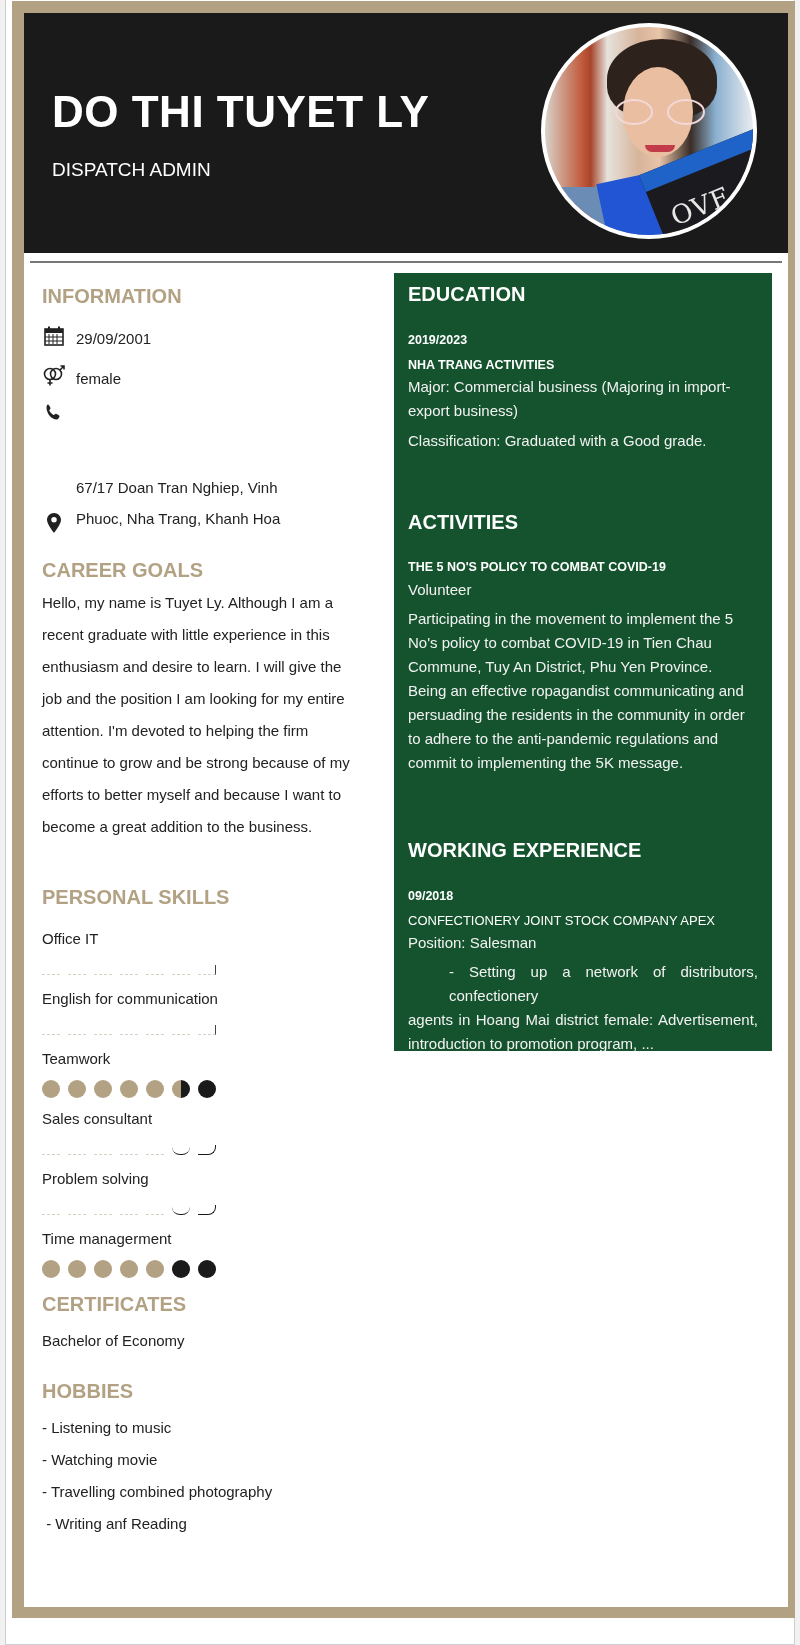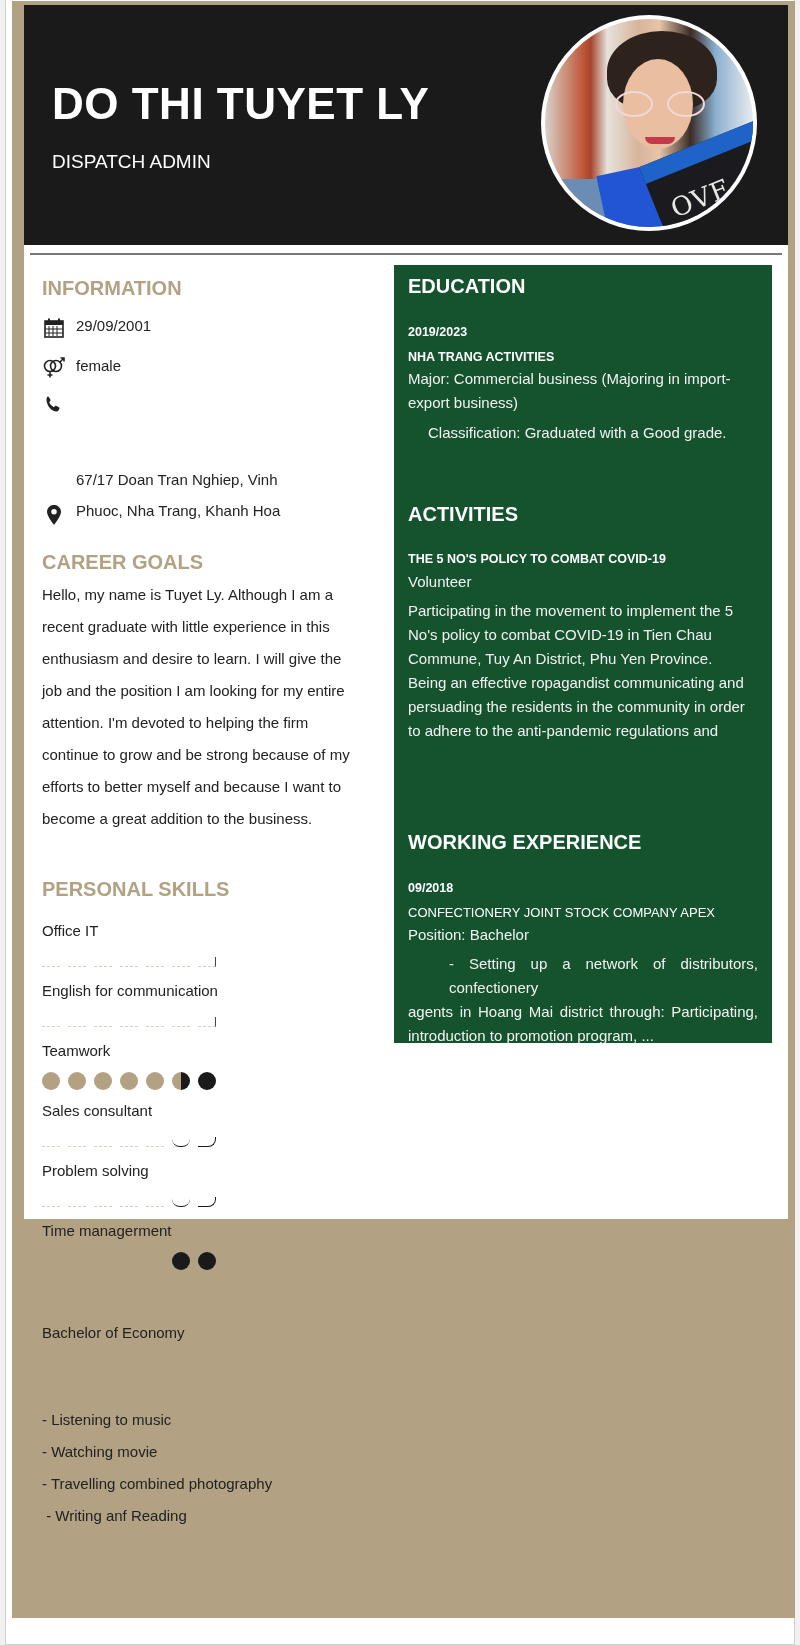--- a/index.html
+++ b/index.html
@@ -7,21 +7,21 @@
   body { font-family: "Liberation Sans", "DejaVu Sans", sans-serif; color: #222; position: relative; }
   .page-outer {
     position: absolute; left: 5px; top: 0; width: 790px; height: 1645px;
     background: #ffffff; border-left: 1px solid #cfcfcf; border-right: 1px solid #cfcfcf; border-bottom: 1px solid #cfcfcf;
   }
   .frame {
     position: absolute; left: 6px; top: 1px; width: 783px; height: 1617px;
     background: #b2a283;
   }
   .sheet {
-    position: absolute; left: 12px; top: 4px; width: 764px; height: 1214px;
+    position: absolute; left: 12px; top: 12px; width: 764px; height: 1594px;
     background: #ffffff;
   }
   .header {
     position: absolute; left: 0; top: 0; width: 764px; height: 240px;
     background: #1a1a1a;
   }
   .name {
     position: absolute; left: 28px; top: 74px; color: #fff;
     font-size: 44px; font-weight: bold; letter-spacing: 0.5px;
   }
@@ -42,21 +42,21 @@
   .avatar .lips { position:absolute; left:100px; top:118px; width:30px; height:7px; border-radius:0 0 10px 10px; background:#c23b4b; }
   .avatar .book { position:absolute; left:110px; top:120px; width:130px; height:110px; background:#1b1b1f; transform: rotate(-22deg); border-top: 18px solid #1f63c8; }
   .avatar .book2 { position:absolute; left:60px; top:150px; width:60px; height:90px; background:#2155d3; transform: rotate(-12deg); }
   .avatar .shirt { position:absolute; left:0; top:160px; width:110px; height:80px; background:#6b8db5; }
   .avatar .booktext { position:absolute; left:130px; top:160px; color:#e9e6e6; font-family:"DejaVu Serif", serif; font-size:26px; transform: rotate(-22deg); letter-spacing: 1px; }
 
   .rule { position: absolute; left: 6px; top: 248px; width: 752px; height: 2px; background: #777; }
 
   .left { position: absolute; left: 18px; top: 262px; width: 330px; }
   .sec-title { color: #b2a283; font-size: 20px; font-weight: bold; }
-  .info-row { position: absolute; left: 0; display: flex; align-items: flex-start; font-size: 15px; font-weight: 500; }
+  .info-row { position: absolute; left: 0; display: flex; align-items: flex-end; font-size: 15px; font-weight: 500; }
   .info-row .ico { width: 24px; height: 22px; margin-right: 10px; display:flex; align-items:center; justify-content:center; color:#222; }
   .txt15 { font-size: 15px; color: #222; }
   .goals-text { font-size: 15px; line-height: 32px; color: #222; width: 320px; }
   .skill-label { font-size: 15px; color: #222; }
   .dots { display: flex; gap: 8px; height: 18px; align-items: center; }
   .dot { width: 18px; height: 18px; border-radius: 50%; }
   .dot.full { background: #b2a283; }
   .dot.empty { background: #1a1a1a; }
   .dot.half { background: linear-gradient(90deg, #b2a283 50%, #1a1a1a 50%); }
   .dots.faded .dot { background: transparent; border-bottom: 1px dashed #d8d0c0; border-radius: 0; height: 10px; }
@@ -240,40 +240,41 @@
       </div>
 
       <div class="right">
         <div class="r-title abs" style="top:10px;left:14px;">EDUCATION</div>
         <div class="r-bold abs" style="top:60px;left:14px;">2019/2023</div>
         <div class="r-bold abs" style="top:85px;left:14px;">NHA TRANG ACTIVITIES</div>
         <div class="r-text abs" style="top:102px;left:14px;">
           <div>Major:  Commercial business (Majoring in import-</div>
           <div>export business)</div>
         </div>
-        <div class="r-text abs" style="top:156px;left:14px;margin-left:20px;">Classification: Graduated with a Good grade.</div>
+        <div class="r-text abs" style="top:156px;left:14px;">Classification: Graduated with a Good grade.</div>
 
         <div class="r-title abs" style="top:238px;left:14px;">ACTIVITIES</div>
         <div class="r-bold abs" style="top:287px;left:14px;">THE 5 NO'S POLICY TO COMBAT COVID-19</div>
         <div class="r-text abs" style="top:305px;left:14px;">Volunteer</div>
         <div class="r-text abs" style="top:334px;left:14px;">
           <div>Participating in the movement to implement the 5</div>
           <div>No's policy to combat COVID-19 in Tien Chau</div>
           <div>Commune, Tuy An District, Phu Yen Province.</div>
           <div>Being an effective ropagandist communicating and</div>
           <div>persuading the residents in the community in order</div>
           <div>to adhere to the anti-pandemic regulations and</div>
+          <div>commit to implementing the 5K message.</div>
         </div>
 
         <div class="r-title abs" style="top:566px;left:14px;">WORKING EXPERIENCE</div>
         <div class="r-bold abs" style="top:616px;left:14px;">09/2018</div>
         <div class="r-small abs" style="top:640px;left:14px;">CONFECTIONERY JOINT STOCK COMPANY APEX</div>
-        <div class="r-text abs" style="top:658px;left:14px;">Position: Bachelor</div>
+        <div class="r-text abs" style="top:658px;left:14px;">Position: Salesman</div>
         <div class="r-text abs" style="top:687px;left:14px; width:350px;">
           <div style="text-align:justify; text-align-last:justify;margin-left:41px;">- Setting up a network of distributors, confectionery</div>
-          <div style="text-align:justify; text-align-last:justify;">agents in Hoang Mai district through: Participating,</div>
+          <div style="text-align:justify; text-align-last:justify;">agents in Hoang Mai district female: Advertisement,</div>
           <div>introduction to promotion program, ...</div>
         </div>
       </div>
 
     </div>
   </div>
 </div>
 
 </body></html>

